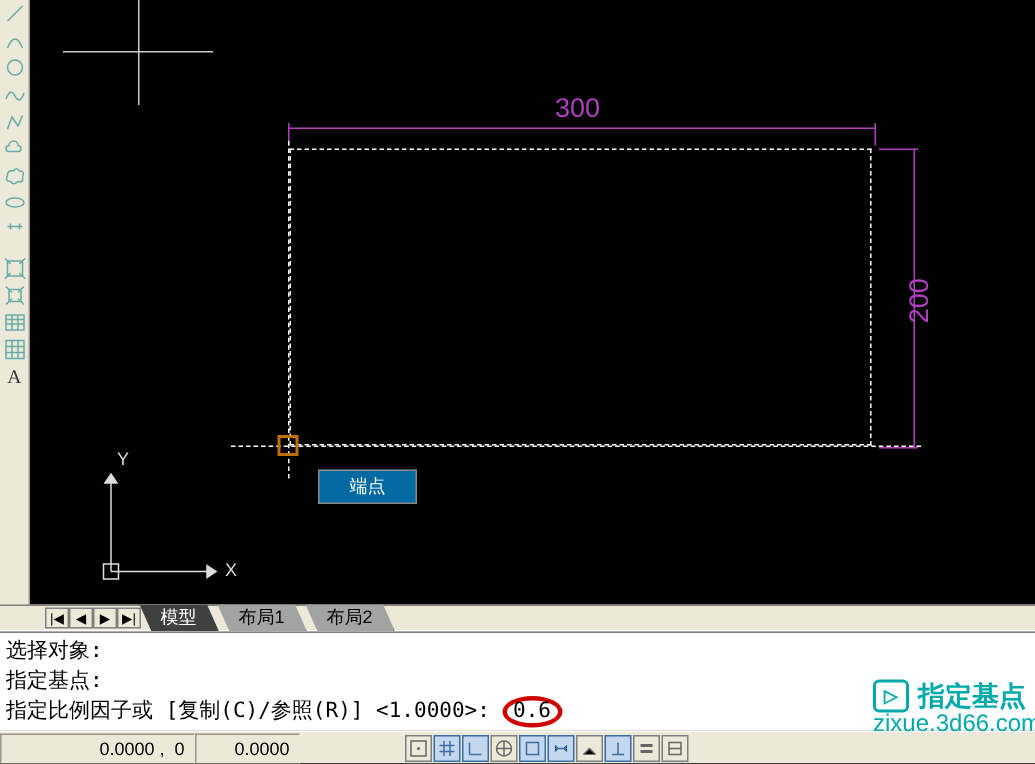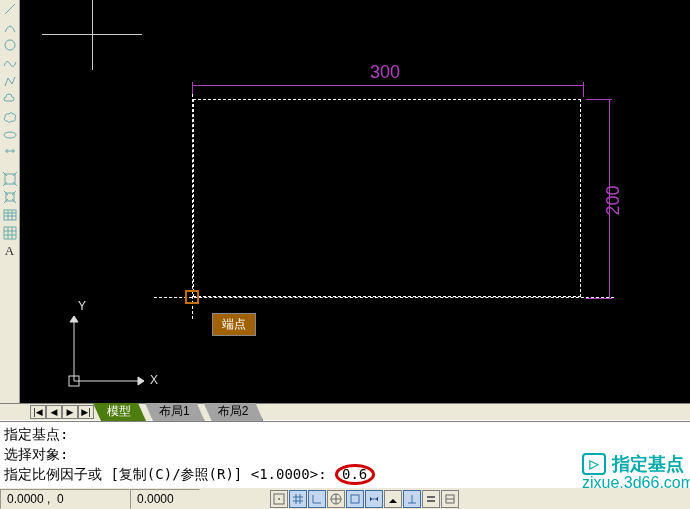--- a/index.html
+++ b/index.html
@@ -70,25 +70,25 @@
 }
 .dim-text-v { transform: rotate(-90deg); transform-origin: center; }
 .endpoint-marker {
   position: absolute;
   width: 14px; height: 14px;
   border: 2px solid #c07000;
   background: transparent;
 }
 .tooltip {
   position: absolute;
-  background: #a16207;
+  background: #0369a1;
   border: 1px solid #888;
   color: #fff;
   font-size: 12px;
-  padding: 2px 9px;
+  padding: 2px 20px;
 }
 .ucs {
   position: absolute;
   left: 44px; bottom: 12px;
   width: 90px; height: 90px;
 }
 .ucs svg { stroke: #ddd; fill: #ddd; }
 .ucs-label { position: absolute; color: #ddd; font-size: 12px; }
 .tabbar {
   position: absolute;
@@ -121,21 +121,21 @@
   line-height: 17px;
   border-right: 1px solid #808080;
   background: #a3a3a3;
   cursor: pointer;
   font-size: 12px;
   margin-left: -1px;
   clip-path: polygon(0 0, calc(100% - 8px) 0, 100% 100%, 8px 100%);
   padding: 0 14px;
 }
 .tab.active {
-  background: #4d7c0f;
+  background: #404040;
   color: #fff;
 }
 .cmdarea {
   position: absolute;
   left: 0; top: 421px;
   width: 690px;
   height: 66px;
   background: #fff;
   border-top: 1px solid #808080;
   font-family: SimSun, monospace;
@@ -161,20 +161,21 @@
   display: flex;
   align-items: center;
   font-size: 12px;
 }
 .status-cell {
   height: 20px;
   border: 1px inset #ece9d8;
   padding: 0 6px;
   line-height: 18px;
   white-space: pre;
+  text-align: right;
 }
 .status-icons {
   display: flex;
   gap: 1px;
   margin-left: auto;
   align-items: center;
 }
 .status-icon {
   width: 18px;
   height: 18px;
@@ -343,22 +344,22 @@
     <button>◀</button>
     <button>▶</button>
     <button>▶|</button>
   </div>
   <div class="tab active">模型</div>
   <div class="tab">布局1</div>
   <div class="tab">布局2</div>
 </div>
 
 <div class="cmdarea">
+  <div class="line">选择对象:</div>
   <div class="line">指定基点:</div>
-  <div class="line">选择对象:</div>
   <div class="line">
     <span>指定比例因子或 [复制(C)/参照(R)] &lt;1.0000&gt;: </span><span class="highlight">0.6</span>
   </div>
 </div>
 
 <div class="watermark">
   <div class="wlogo">▷</div>
   <div class="wtext">指定基点</div>
   <div class="wurl">zixue.3d66.com</div>
 </div>

